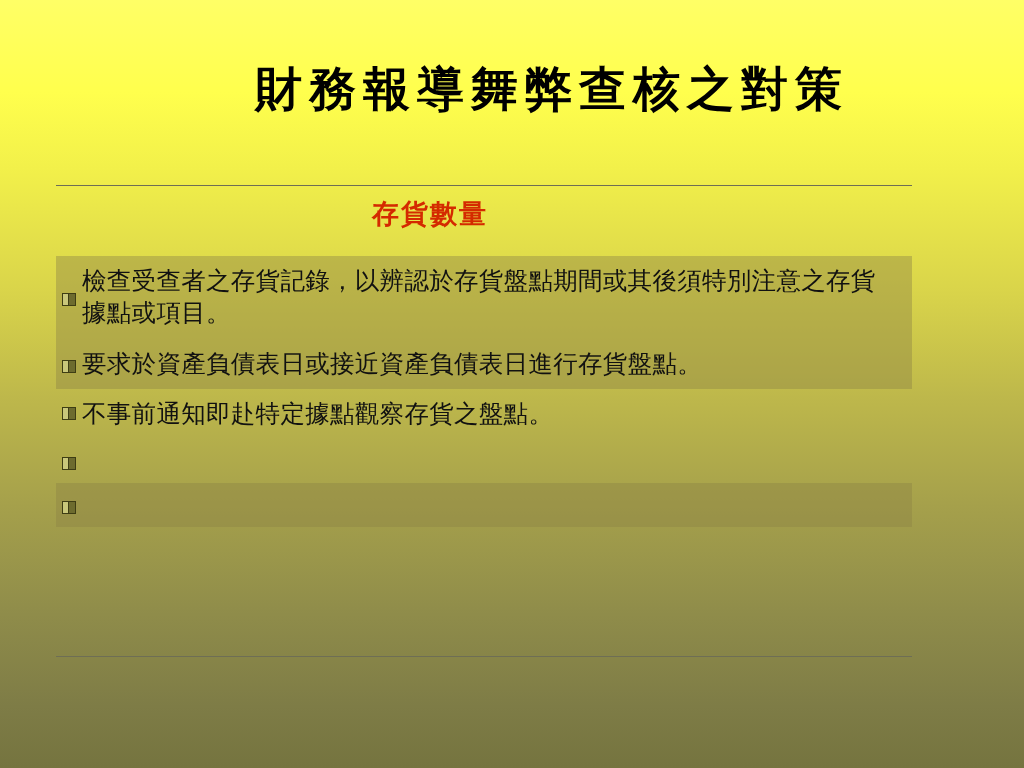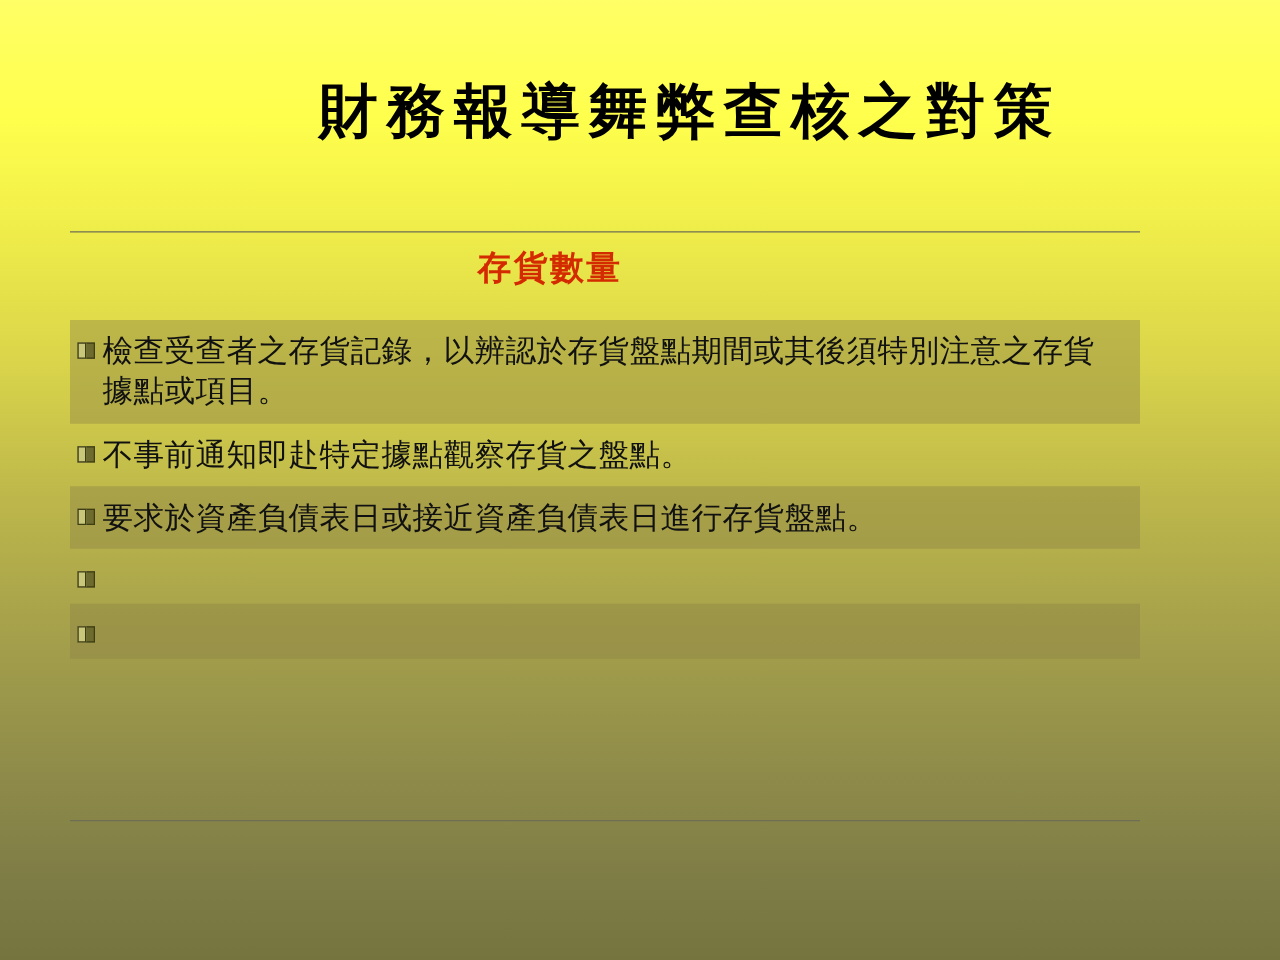--- a/index.html
+++ b/index.html
@@ -38,21 +38,21 @@
     left: 56px;
     width: 856px;
     height: 1px;
     background: #6e6e55;
   }
   #rule-top { top: 185px; }
   #rule-bottom { top: 656px; }
   #subtitle {
     position: absolute;
     top: 196px;
-    left: 14px;
+    left: 4px;
     width: 852px;
     text-align: center;
     font-family: "DejaVu Serif", "Liberation Serif", serif;
     font-size: 27px;
     font-weight: bold;
     color: #d42a00;
     letter-spacing: 2px;
   }
   #bullets {
     position: absolute;
@@ -63,20 +63,21 @@
   .bullet-row {
     position: relative;
     display: flex;
     align-items: flex-start;
     padding: 9px 6px 9px 4px;
     box-sizing: border-box;
     min-height: 42px;
   }
   .bullet-row.shaded {
     background: rgba(140, 132, 70, 0.42);
+    align-items: center;
   }
   .bullet-icon {
     flex: 0 0 auto;
     width: 20px;
     height: 20px;
     margin-top: 6px;
     margin-right: 2px;
     position: relative;
   }
   .bullet-icon .sq-back {
@@ -122,34 +123,34 @@
   <div id="bullets">
 
     <div class="bullet-row shaded">
       <span class="bullet-icon">
         <span class="sq-back"></span>
           <span class="sq-front"></span>
       </span>
       <span class="bullet-text">檢查受查者之存貨記錄，以辨認於存貨盤點期間或其後須特別注意之存貨據點或項目。</span>
     </div>
 
+    <div class="bullet-row shaded">
+      <span class="bullet-icon">
+        <span class="sq-back"></span>
+          <span class="sq-front"></span>
+      </span>
+      <span class="bullet-text">要求於資產負債表日或接近資產負債表日進行存貨盤點。</span>
+    </div>
+
     <div class="bullet-row">
       <span class="bullet-icon">
         <span class="sq-back"></span>
           <span class="sq-front"></span>
       </span>
       <span class="bullet-text">不事前通知即赴特定據點觀察存貨之盤點。</span>
-    </div>
-
-    <div class="bullet-row shaded">
-      <span class="bullet-icon">
-        <span class="sq-back"></span>
-          <span class="sq-front"></span>
-      </span>
-      <span class="bullet-text">要求於資產負債表日或接近資產負債表日進行存貨盤點。</span>
     </div>
 
     <div class="bullet-row">
       <span class="bullet-icon">
         <span class="sq-back"></span>
           <span class="sq-front"></span>
       </span>
     </div>
 
     <div class="bullet-row shaded">

